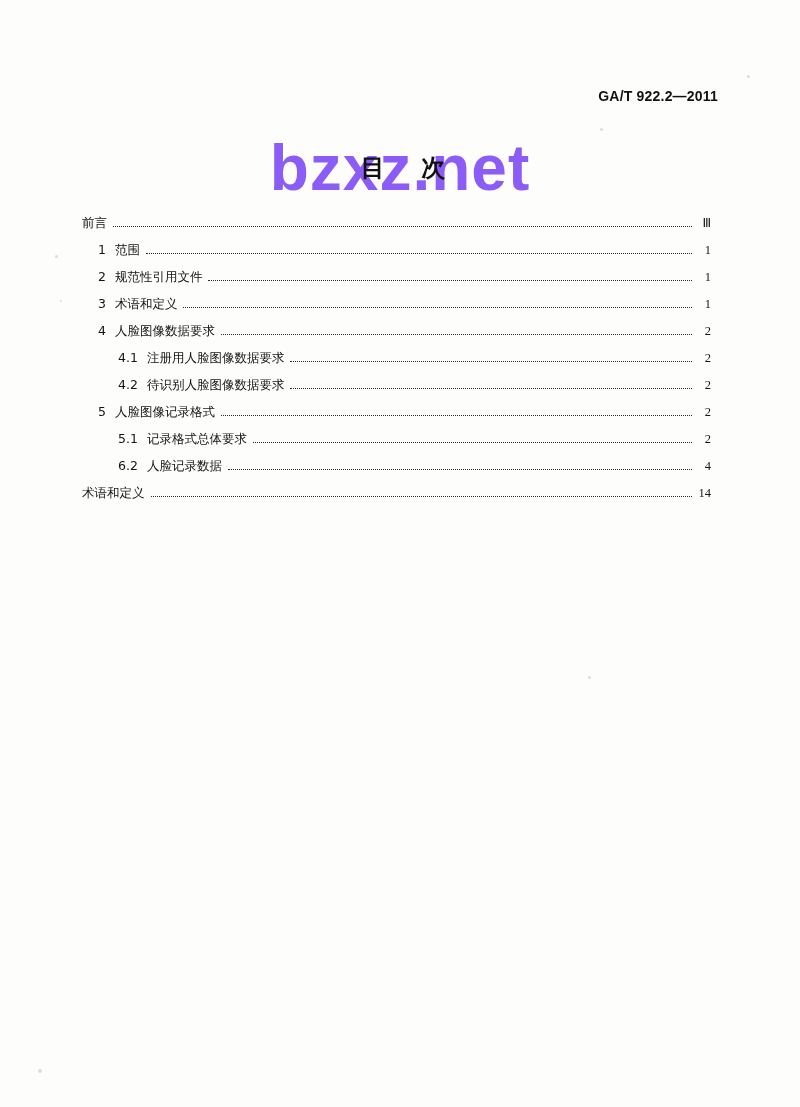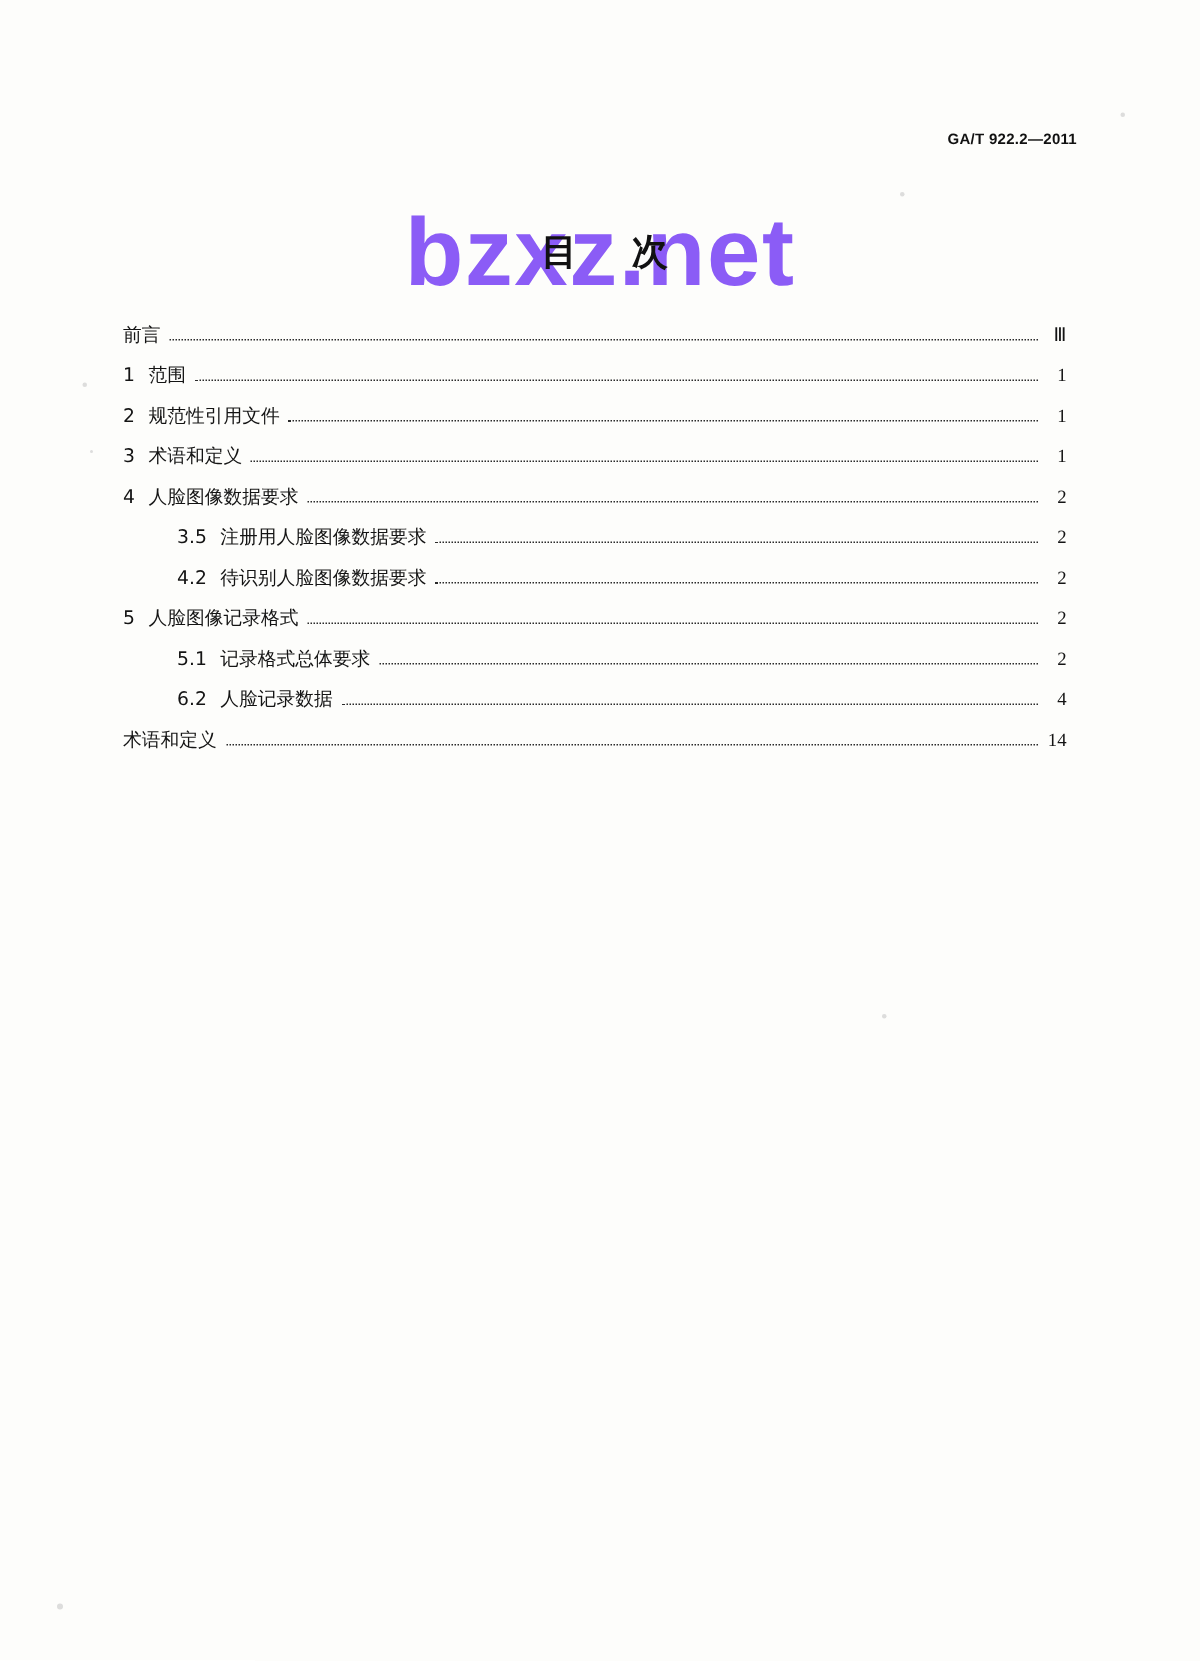--- a/index.html
+++ b/index.html
@@ -27,21 +27,21 @@
   .content {
     position: relative;
     z-index: 2;
   }
 
   .std-number {
     position: absolute;
     top: 88px;
     right: 82px;
     font-family: "Liberation Sans", sans-serif;
-    font-size: 10px;
+    font-size: 14px;
     font-weight: bold;
     letter-spacing: 0.2px;
     color: #111;
   }
 
   .toc-title {
     position: absolute;
     top: 152px;
     left: 0;
     right: 0;
@@ -101,21 +101,21 @@
   .toc-row .page-no {
     font-family: "Liberation Serif", serif;
     font-size: 12.5px;
     padding-left: 7px;
     white-space: nowrap;
     text-align: right;
     min-width: 12px;
   }
 
   .indent-0 { margin-left: 0; }
-  .indent-1 { margin-left: 0; }
+  .indent-1 { margin-left: 16px; }
   .indent-2 { margin-left: 36px; }
 
   .num {
     display: inline-block;
     min-width: 0;
   }
   .num-1 { padding-right: 9px; }
   .num-2 { padding-right: 9px; }
 
   
@@ -159,21 +159,21 @@
           <span class="label"><span class="num num-1">3</span><span>术语和定义</span></span>
           <span class="dots"></span>
           <span class="page-no">1</span>
         </div>
         <div class="toc-row indent-1">
           <span class="label"><span class="num num-1">4</span><span>人脸图像数据要求</span></span>
           <span class="dots"></span>
           <span class="page-no">2</span>
         </div>
         <div class="toc-row indent-2">
-          <span class="label"><span class="num num-2">3.5</span><span>注册用人脸图像数据要求</span></span>
+          <span class="label"><span class="num num-2">4.1</span><span>注册用人脸图像数据要求</span></span>
           <span class="dots"></span>
           <span class="page-no">2</span>
         </div>
         <div class="toc-row indent-2">
           <span class="label"><span class="num num-2">4.2</span><span>待识别人脸图像数据要求</span></span>
           <span class="dots"></span>
           <span class="page-no">2</span>
         </div>
         <div class="toc-row indent-1">
           <span class="label"><span class="num num-1">5</span><span>人脸图像记录格式</span></span>

